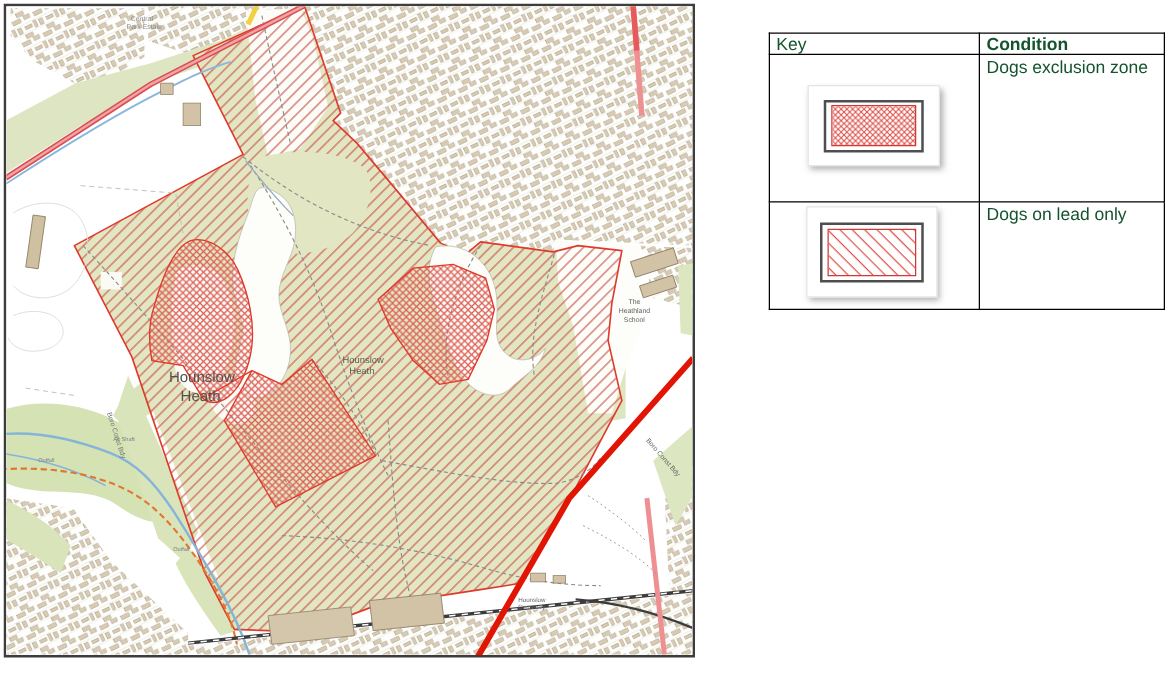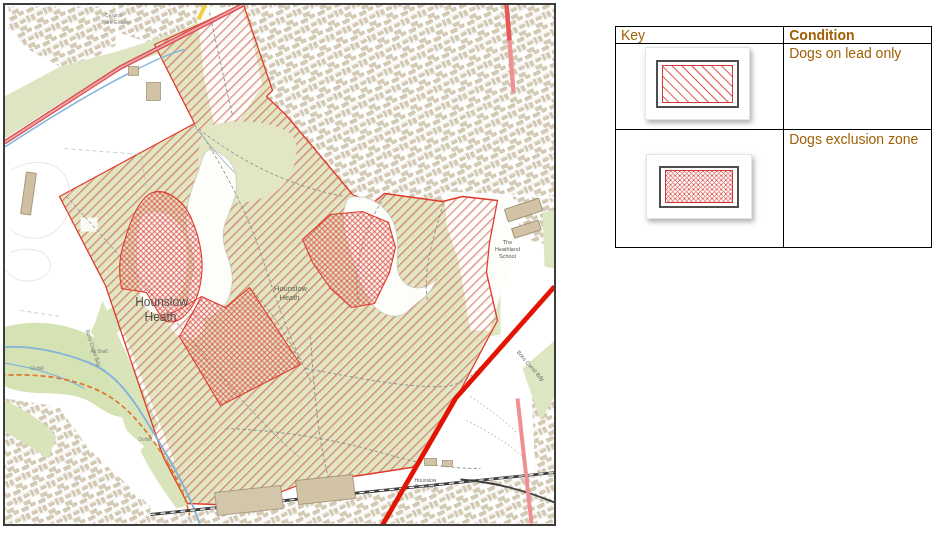--- a/index.html
+++ b/index.html
@@ -1,19 +1,19 @@
 <!DOCTYPE html>
 <html><head>
 <meta charset="utf-8">
 <style>
 html,body{margin:0;padding:0;background:#ffffff;width:937px;height:538px;overflow:hidden;
 font-family:"Liberation Sans",sans-serif;}
 #page{position:relative;width:937px;height:538px;background:#fff;}
 #mapbox{position:absolute;left:3px;top:3px;width:549px;height:519px;border:2px solid #3d3d3d;background:#fff;overflow:hidden;}
-#legend{position:absolute;left:615px;top:26px;width:317px;border-collapse:collapse;font-size:14px;color:#a16207;}
+#legend{position:absolute;left:615px;top:26px;width:317px;border-collapse:collapse;font-size:14px;color:#14532d;}
 #legend td{border:1.2px solid #000;padding:1px 3px 1px 5px;vertical-align:top;}
 .sw-outer{background:#fff;box-shadow:2px 3px 5px rgba(110,110,110,.55);border:1px solid #e4e4e4;display:flex;align-items:center;justify-content:center;}
 .sw-grey{border:2px solid #4e4e4e;background:#fff;display:flex;align-items:center;justify-content:center;}
 .sw-x{border:1.3px solid #cf3a36;}
 .sw-d{border:1.3px solid #cf3a36;}
 </style>
 </head>
 <body>
 <div id="page">
 
@@ -196,51 +196,51 @@
 <table id="legend">
 <tbody>
         <tr>
 
 <td style="width:162px;height:16px;line-height:16px;padding-top:0;padding-bottom:0;">Key</td>
 
 <td style="width:146px;line-height:16px;padding-top:0;padding-bottom:0;font-weight:bold;">Condition</td>
 </tr>
 <tr>
 
+<td style="height:115px;">
+<div class="sw-outer" style="margin:23px 0 0 25px;width:104px;height:63px;">
+<div class="sw-grey" style="width:76px;height:38px;">
+<div class="sw-x" style="width:66px;height:31px;"><svg width="66" height="31">
+                    <defs>
+                      <pattern id="sx" patternUnits="userSpaceOnUse" width="4.6" height="4.6">
+                        <path d="M-1,-1 L5.6,5.6 M-1,5.6 L5.6,-1" stroke="#dd544c" stroke-width="0.9" fill="none"></path>
+                      </pattern>
+                    </defs>
+                    <rect width="66" height="31" fill="url(#sx)"></rect>
+                  </svg></div>
+</div>
+</div>
+</td>
+
+<td>Dogs exclusion zone</td>
+</tr>
+<tr>
+
 <td style="height:83px;">
 <div class="sw-outer" style="margin:2px 0 0 24px;width:103px;height:71px;">
 <div class="sw-grey" style="width:79px;height:44px;">
 <div class="sw-d" style="width:69px;height:36px;"><svg width="69" height="36">
                     <defs>
                       <pattern id="sd" patternUnits="userSpaceOnUse" width="10" height="7" patternTransform="rotate(45)">
                         <line x1="0" y1="0.5" x2="10" y2="0.5" stroke="#dd544c" stroke-width="1"></line>
                       </pattern>
                     </defs>
                     <rect width="69" height="36" fill="url(#sd)"></rect>
                   </svg></div>
 </div>
 </div>
 </td>
 
 <td>Dogs on lead only</td>
 </tr>
-<tr>
-
-<td style="height:115px;">
-<div class="sw-outer" style="margin:23px 0 0 25px;width:104px;height:63px;">
-<div class="sw-grey" style="width:76px;height:38px;">
-<div class="sw-x" style="width:66px;height:31px;"><svg width="66" height="31">
-                    <defs>
-                      <pattern id="sx" patternUnits="userSpaceOnUse" width="4.6" height="4.6">
-                        <path d="M-1,-1 L5.6,5.6 M-1,5.6 L5.6,-1" stroke="#dd544c" stroke-width="0.9" fill="none"></path>
-                      </pattern>
-                    </defs>
-                    <rect width="66" height="31" fill="url(#sx)"></rect>
-                  </svg></div>
-</div>
-</div>
-</td>
-
-<td>Dogs exclusion zone</td>
-</tr>
 </tbody>
     </table>
 </div>
 
 </body></html>

